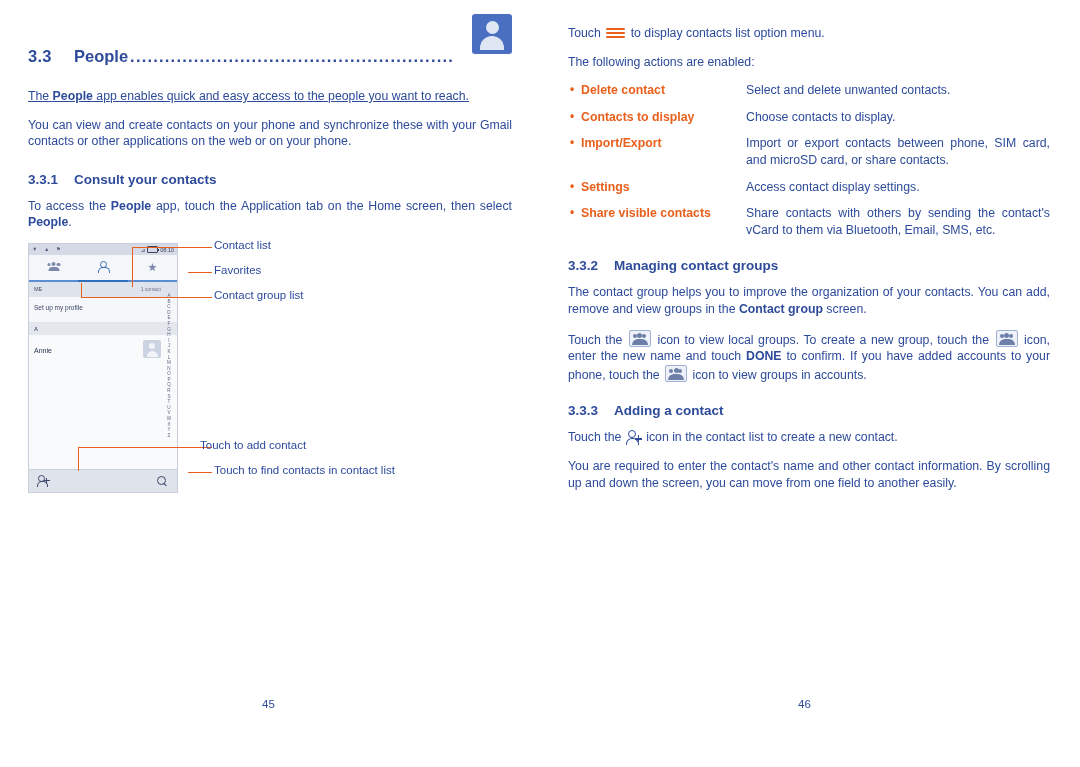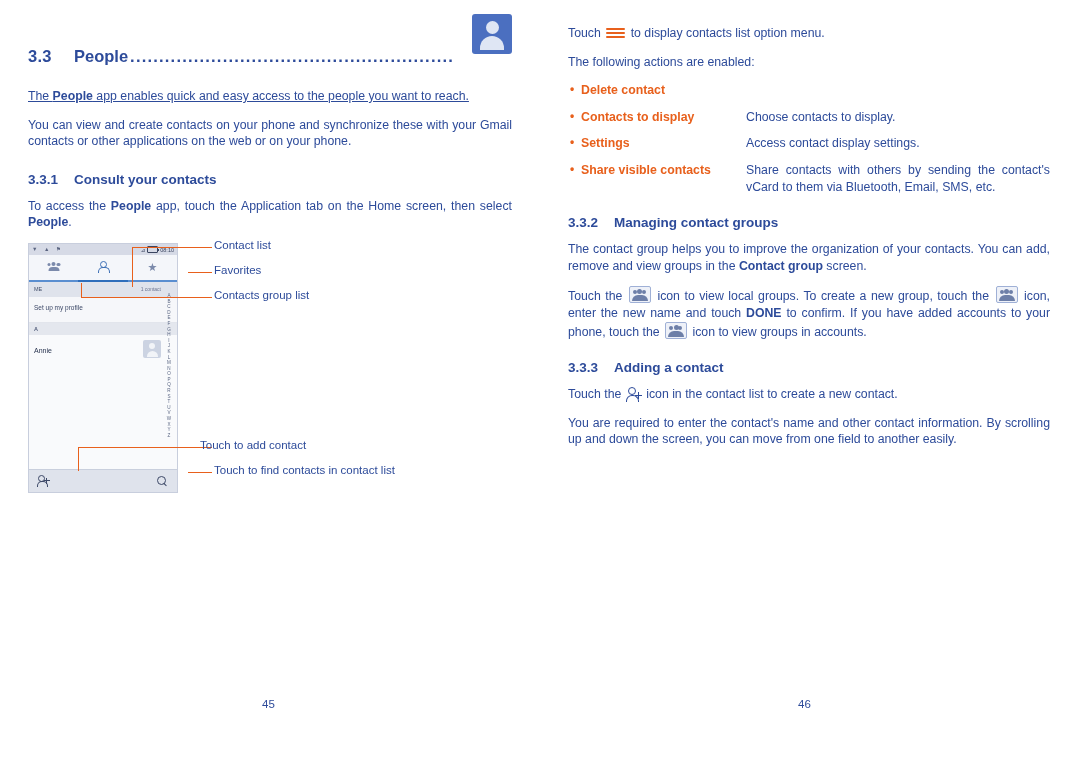--- a/index.html
+++ b/index.html
@@ -501,21 +501,21 @@
 
       <div class="lead h" style="left:104px; top:4px; width:80px;"></div>
       <div class="lead v" style="left:104px; top:4px; height:40px;"></div>
       <div class="callout" style="left:186px; top:-4px;">Contact list</div>
 
       <div class="lead h" style="left:160px; top:29px; width:24px;"></div>
       <div class="callout" style="left:186px; top:21px;">Favorites</div>
 
       <div class="lead h" style="left:53px; top:54px; width:131px;"></div>
       <div class="lead v" style="left:53px; top:40px; height:14px;"></div>
-      <div class="callout" style="left:186px; top:46px;">Contacts group list</div>
+      <div class="callout" style="left:186px; top:46px;">Contact group list</div>
 
       <div class="lead v" style="left:50px; top:204px; height:24px;"></div>
       <div class="lead h" style="left:50px; top:204px; width:134px;"></div>
       <div class="callout" style="left:172px; top:196px;">Touch to add contact</div>
 
       <div class="lead h" style="left:160px; top:229px; width:24px;"></div>
       <div class="callout" style="left:186px; top:221px;">Touch to find contacts in contact list</div>
     </div>
 
   </div>
@@ -525,24 +525,29 @@
 <div class="page page-right">
   <div class="col-inner">
 
     <p class="body tight" style="margin-top:3px;"><span>Touch </span><span class="ic ic-menu"><i></i><i></i><i></i></span><span> to display contacts list option menu.</span></p>
 
     <p class="body" style="">The following actions are enabled:</p>
 
     <div class="opt-list">
       <div class="opt-row">
         <div class="opt-term">Delete contact</div>
+        <div class="opt-def">Select and delete unwanted contacts.</div>
       </div>
       <div class="opt-row">
         <div class="opt-term">Contacts to display</div>
         <div class="opt-def">Choose contacts to display.</div>
+      </div>
+      <div class="opt-row">
+        <div class="opt-term">Import/Export</div>
+        <div class="opt-def">Import or export contacts between phone, SIM card, and microSD card, or share contacts.</div>
       </div>
       <div class="opt-row">
         <div class="opt-term">Settings</div>
         <div class="opt-def">Access contact display settings.</div>
       </div>
       <div class="opt-row">
         <div class="opt-term">Share visible contacts</div>
         <div class="opt-def">Share contacts with others by sending the contact's vCard to them via Bluetooth, Email, SMS, etc.</div>
       </div>
     </div>

